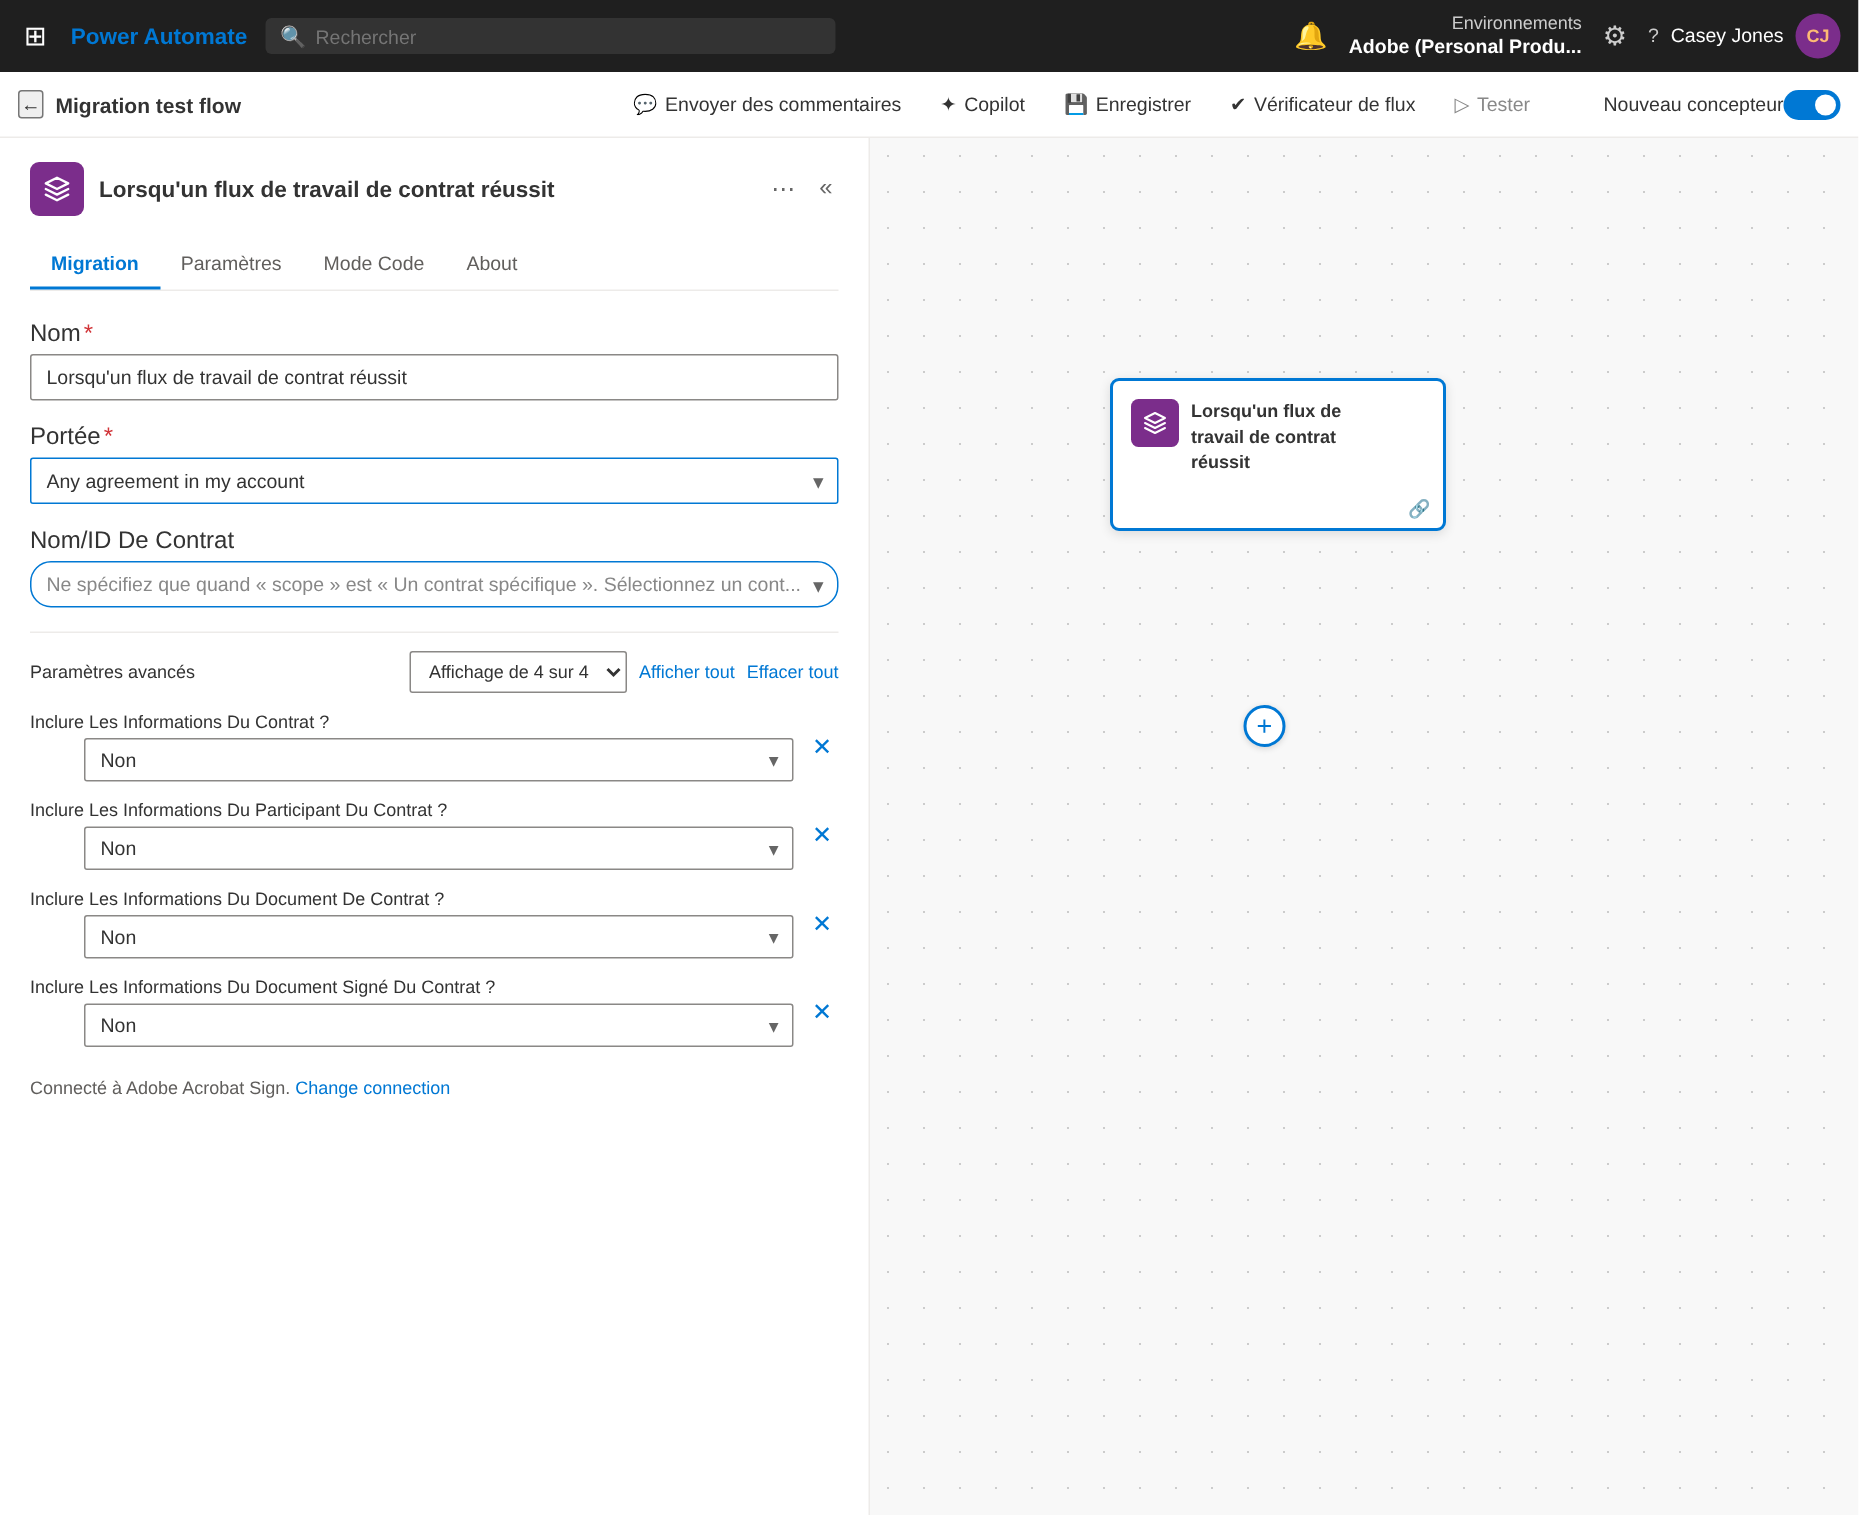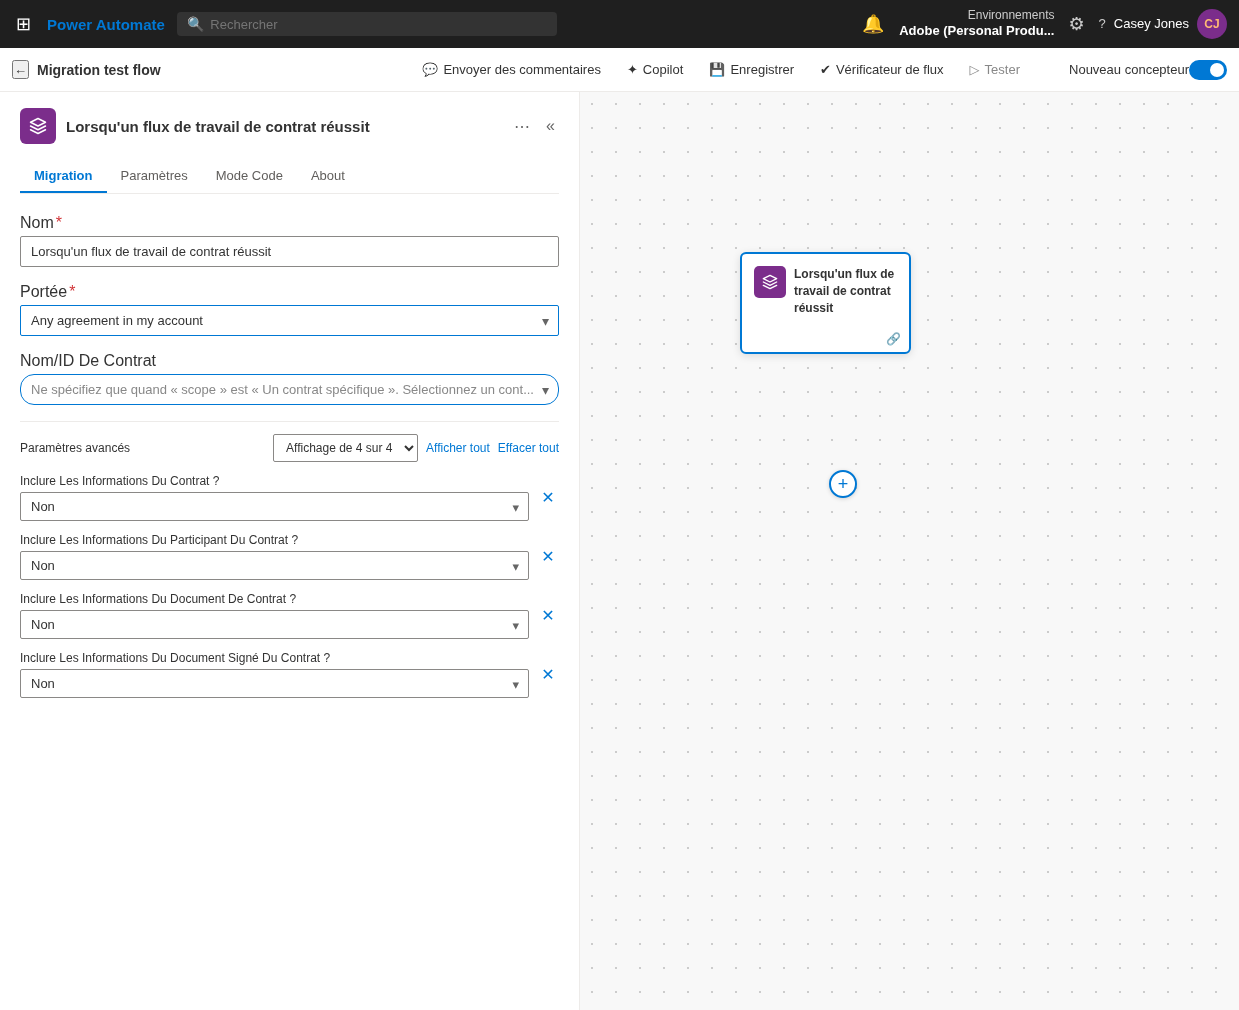--- a/index.html
+++ b/index.html
@@ -98,21 +98,21 @@
     .adv-label { font-size: 12px; color: #333; font-weight: 500; flex: 1; }
     .adv-select {
       padding: 5px 8px; border: 1px solid #8a8886; border-radius: 2px;
       font-size: 12px; color: #333; background: #fff; min-width: 140px;
     }
     .adv-link { font-size: 12px; color: #0078d4; cursor: pointer; text-decoration: none; background: none; border: none; }
 
     .param-row { display: flex; align-items: center; gap: 8px; margin-bottom: 12px; }
     .param-group { flex: 1; }
     .param-label { font-size: 12px; color: #333; margin-bottom: 4px; font-weight: 400; }
-    .param-select-wrap { position: relative; }
+    .param-select-wrap { position: relative; margin-left: 36px; }
     .param-select-wrap::after {
       content: '▾'; position: absolute; right: 10px; top: 50%; transform: translateY(-50%);
       color: #666; pointer-events: none; font-size: 13px;
     }
     .param-select {
       width: 100%; padding: 6px 10px; border: 1px solid #8a8886; border-radius: 2px;
       font-size: 13px; color: #333; background: #fff; appearance: none; cursor: pointer; outline: none;
     }
     .remove-btn {
       background: none; border: none; color: #0078d4; font-size: 16px; cursor: pointer;
@@ -125,21 +125,21 @@
 
     
     .right-panel {
       flex: 1; background: #f8f8f8;
       background-image: radial-gradient(circle, #ccc 1px, transparent 1px);
       background-size: 24px 24px;
       position: relative; overflow: hidden;
     }
     .canvas-node {
       position: absolute; top: 160px; left: 160px;
-      width: 171px; background: #fff; border: 2px solid #0078d4;
+      width: 224px; background: #fff; border: 2px solid #0078d4;
       border-radius: 6px; box-shadow: 0 2px 8px rgba(0,0,0,0.12);
     }
     .node-inner { display: flex; align-items: flex-start; gap: 8px; padding: 12px; }
     .node-icon {
       width: 32px; height: 32px; background: #7b2d8b; border-radius: 5px;
       display: flex; align-items: center; justify-content: center; color: #fff; font-size: 14px; flex-shrink: 0;
     }
     .node-title { font-size: 12px; font-weight: 600; color: #333; line-height: 1.4; }
     .node-footer { display: flex; justify-content: flex-end; padding: 4px 8px 6px; }
     .node-link-icon { color: #888; font-size: 12px; }
@@ -321,20 +321,24 @@
         <div class="param-select-wrap">
           <select class="param-select">
             <option>Non</option>
             <option>Oui</option>
           </select>
         </div>
       </div>
       <button class="remove-btn">✕</button>
     </div>
 
+    <div class="connection-info">
+      <span>Connecté à Adobe Acrobat Sign.</span>
+      <a>Change connection</a>
+    </div>
 
   </div>
 
   <div class="right-panel">
     <div class="canvas-node">
       <div class="node-inner">
         <div class="node-icon">
           <svg width="16" height="16" viewBox="0 0 24 24" fill="none">
             <path d="M12 2L2 7l10 5 10-5-10-5zM2 17l10 5 10-5M2 12l10 5 10-5" stroke="#fff" stroke-width="2" stroke-linecap="round" stroke-linejoin="round"></path>
           </svg>

